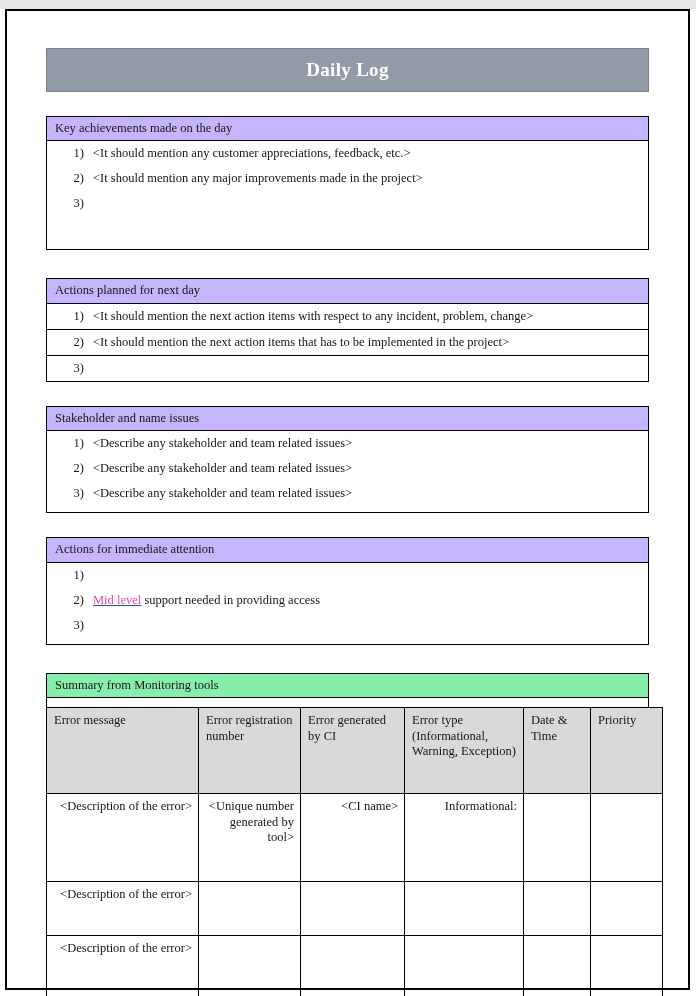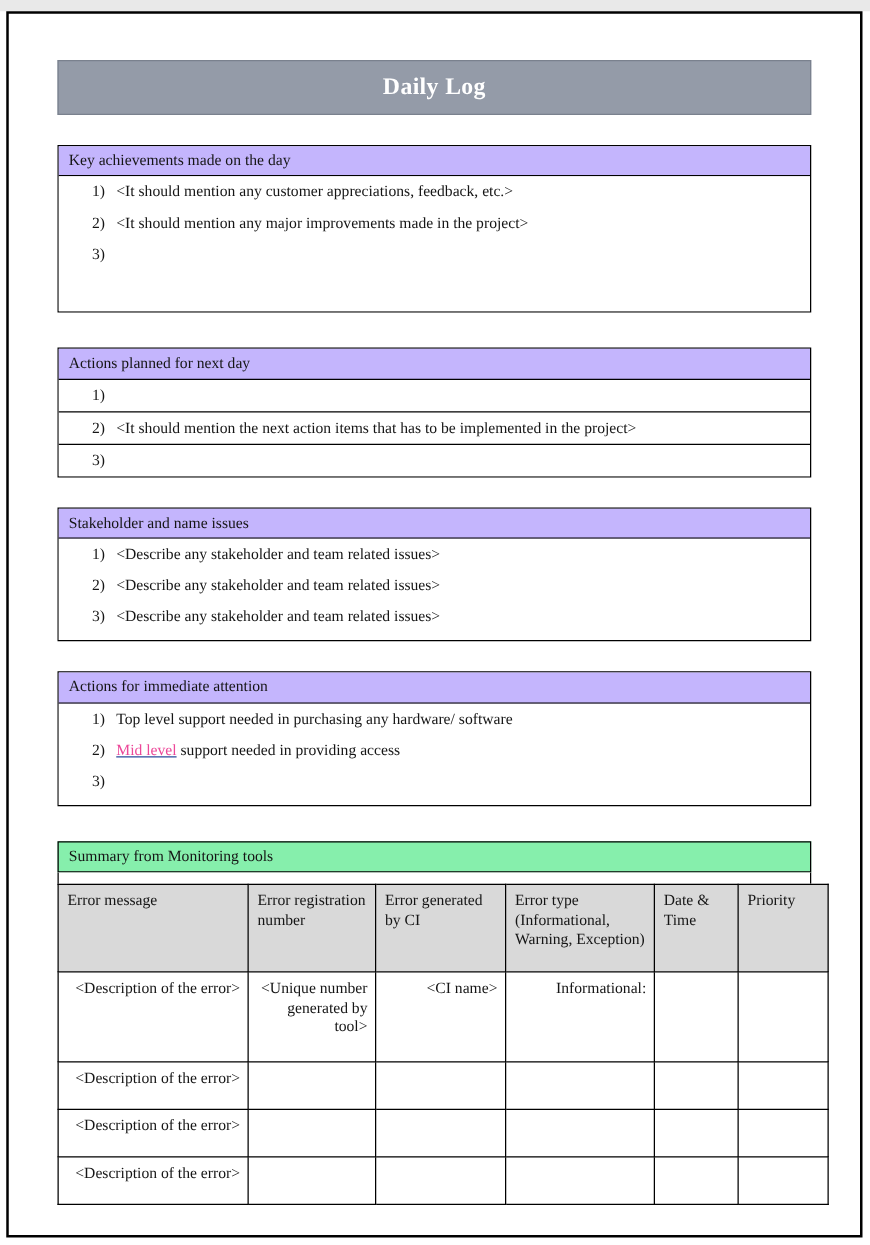--- a/index.html
+++ b/index.html
@@ -123,21 +123,21 @@
     border-collapse: collapse;
     table-layout: fixed;
   }
   table.mon th, table.mon td {
     border: 1.5px solid #000000;
     vertical-align: top;
     font-size: 12.5px;
     color: #151515;
     font-weight: normal;
     text-align: left;
-    padding: 5px 6px 2px 7px;
+    padding: 5px 6px 18px 7px;
     line-height: 1.25;
     word-wrap: break-word;
   }
   table.mon th { background: #d9d9d9; height: 62px; }
   table.mon td { height: 30px; text-align: right; }
   table.mon tr.tall td { height: 64px; }
 
   .c1 { width: 138px; }
   .c2 { width: 88px; }
   .c3 { width: 90px; }
@@ -176,20 +176,21 @@
     </div>
   </div>
 
   <div class="gap-28"></div>
 
   <div class="section">
     <div class="section-header">Actions planned for next day</div>
     <div class="section-body">
       <div class="item-row ruled">
         <span class="item-num">1)</span>
+        <span class="item-text">&lt;It should mention the next action items with respect to any incident, problem, change&gt;</span>
       </div>
       <div class="item-row ruled">
         <span class="item-num">2)</span>
         <span class="item-text">&lt;It should mention the next action items that has to be implemented in the project&gt;</span>
       </div>
       <div class="item-row">
         <span class="item-num">3)</span>
         <span class="item-text"></span>
       </div>
     </div>
@@ -215,21 +216,20 @@
     </div>
   </div>
 
   <div class="gap-24"></div>
 
   <div class="section">
     <div class="section-header">Actions for immediate attention</div>
     <div class="section-body">
       <div class="item-row">
         <span class="item-num">1)</span>
-        <span class="item-text">Top level support needed in purchasing any hardware/ software</span>
       </div>
       <div class="item-row">
         <span class="item-num">2)</span>
         <span class="item-text"><a class="link-ul" href="#">Mid level</a><span> support needed in providing access</span></span>
       </div>
       <div class="item-row" style="padding-bottom:11px;">
         <span class="item-num">3)</span>
         <span class="item-text"></span>
       </div>
     </div>

